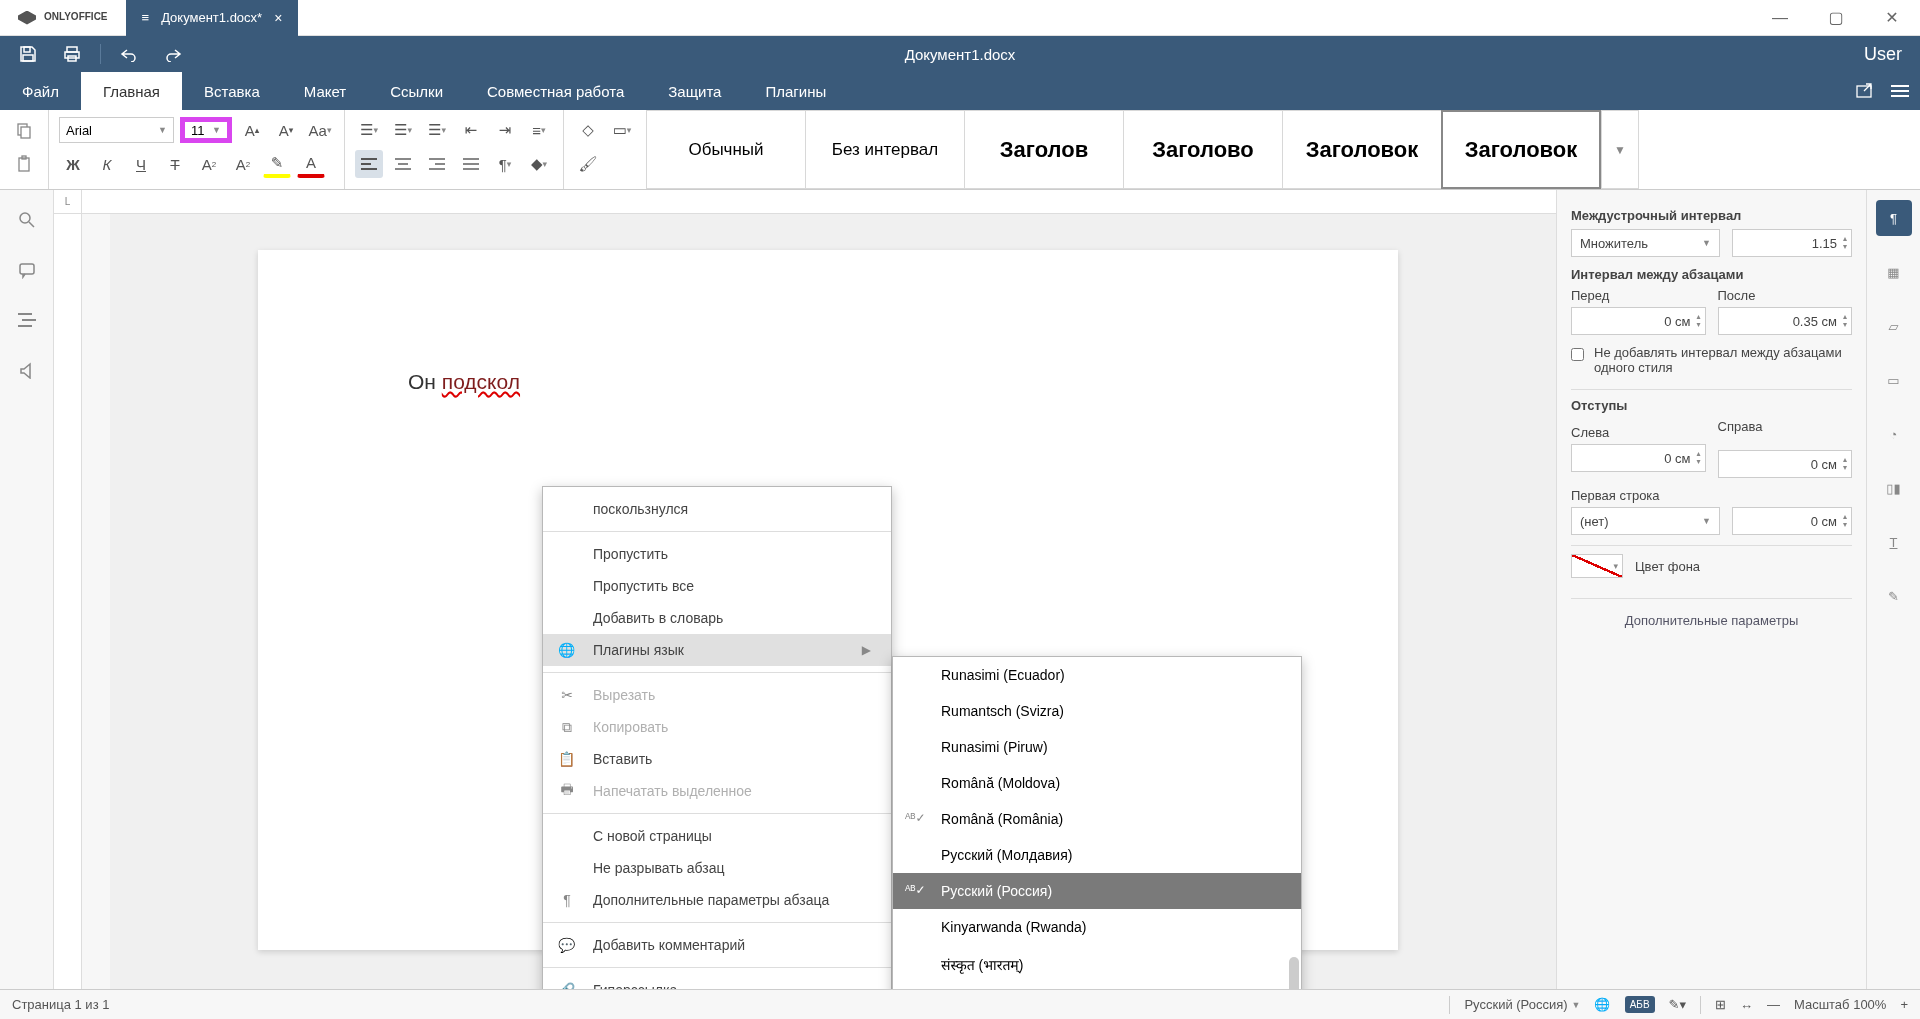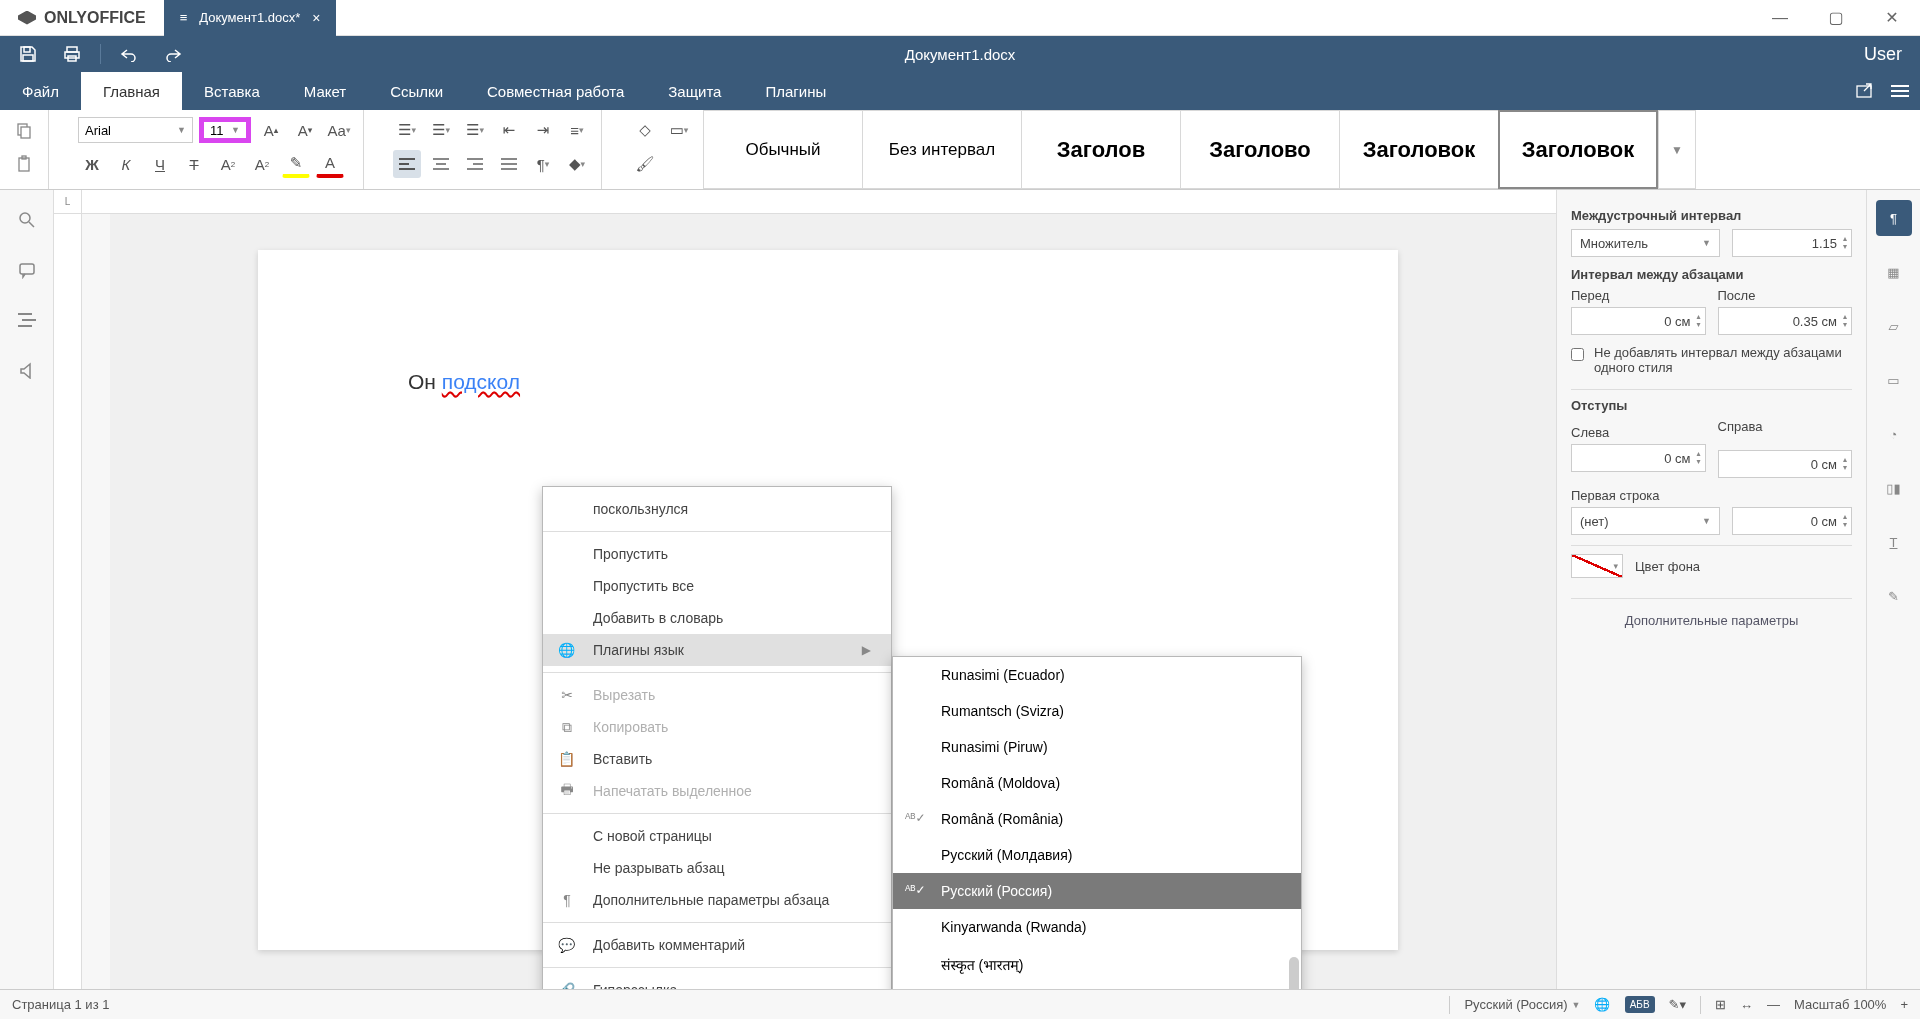--- a/index.html
+++ b/index.html
@@ -1,20 +1,20 @@
 <!DOCTYPE html>
 <html><head>
 <meta charset="utf-8">
 <style>
 * { box-sizing: border-box; margin: 0; padding: 0; font-family: Arial, sans-serif; }
 body { width: 1920px; height: 1019px; background: #f0f0f0; overflow: hidden; display: flex; flex-direction: column; font-size: 13px; }
 
 
 .titlebar { height: 36px; background: #fff; display: flex; align-items: center; border-bottom: 1px solid #e0e0e0; }
-.logo { display: flex; align-items: center; gap: 8px; padding: 0 18px; font-size: 16px; color: #444; font-weight: 600; }
+.logo { display: flex; gap: 8px; padding: 0 18px; font-size: 10px; color: #444; font-weight: 600; }
 .logo-icon { width: 18px; height: 14px; background: #555; clip-path: polygon(0 35%, 50% 0, 100% 35%, 50% 70%, 0 35%, 0 65%, 50% 100%, 100% 65%, 100% 35%, 50% 70%); }
 .doc-tab { height: 36px; background: #3a5a7a; color: #fff; display: flex; align-items: center; gap: 12px; padding: 0 16px; font-size: 13px; }
 .doc-tab .close { font-size: 14px; cursor: pointer; }
 .win-controls { margin-left: auto; display: flex; gap: 0; }
 .win-btn { width: 56px; height: 36px; display: flex; align-items: center; justify-content: center; color: #666; font-size: 16px; cursor: pointer; }
 
 
 .blue-header { height: 36px; background: #3a5a7a; display: flex; align-items: center; color: #fff; padding: 14px 8px; }
 .qat { display: flex; gap: 4px; align-items: center; }
 .qat-btn { width: 40px; height: 32px; display: flex; align-items: center; justify-content: center; cursor: pointer; border-radius:3px; }
@@ -25,21 +25,21 @@
 
 .menu-tabs { height: 38px; background: #3a5a7a; display: flex; align-items: stretch; padding: 0 0; color: #fff; }
 .menu-tab { padding: 0 22px; display: flex; align-items: center; font-size: 15px; cursor: pointer; }
 .menu-tab.active { background: #fff; color: #333; }
 .menu-right-icons { margin-left: auto; display: flex; align-items: center; padding-right: 6px; gap: 8px; }
 .menu-right-icons .mi { width: 28px; height: 28px; display: flex; align-items: center; justify-content: center; cursor: pointer; }
 
 
 .toolbar { height: 80px; background: #fff; border-bottom: 1px solid #ccc; display: flex; align-items: stretch; }
 .tb-group { border-right: 1px solid #d8d8d8; padding: 6px 10px; display: flex; flex-direction: column; gap: 6px; }
-.tb-row { display: flex; gap: 6px; align-items: center; margin-left: 19px; }
+.tb-row { display: flex; gap: 6px; align-items: center; }
 .tb-btn { width: 28px; height: 28px; border: 1px solid transparent; display: inline-flex; align-items: center; justify-content: center; cursor: pointer; color: #555; border-radius: 3px; font-size: 15px; }
 .tb-btn.sel { background: #d8e0e8; }
 .font-name { width: 115px; height: 26px; border: 1px solid #ccc; padding: 0 6px; font-size: 13px; display: flex; align-items: center; justify-content: space-between; }
 .font-size { width: 52px; height: 26px; border: 5px solid #d946ef; padding: 0 6px; font-size: 13px; display: flex; align-items: center; justify-content: space-between; }
 .styles { display: flex; flex: 0 0 auto; }
 .style-item { min-width: 160px; padding: 16px 18px; border: 1px solid #d8d8d8; margin-left: -1px; display: flex; align-items: center; justify-content: center; font-size: 17px; cursor: pointer; background:#fff; white-space: nowrap; overflow:hidden; }
 .style-item.bold { font-size: 22px; font-weight: bold; }
 .style-item.sel { border: 2px solid #888; }
 .style-dd { width: 38px; display: flex; align-items: center; justify-content: center; border: 1px solid #d8d8d8; cursor: pointer; }
 
@@ -48,21 +48,21 @@
 .left-sidebar { width: 54px; background: #f7f7f7; border-right: 1px solid #ddd; display: flex; flex-direction: column; align-items: center; padding-top: 16px; gap: 22px; color: #888; }
 .ls-btn { width: 28px; height: 28px; display: flex; align-items: center; justify-content: center; cursor: pointer; }
 
 .editor { flex: 1; position: relative; background: #f0f0f0; overflow: hidden; }
 .ruler-corner { position: absolute; left: 0; top: 0; width: 28px; height: 24px; background: #fff; border-right:1px solid #ddd; border-bottom:1px solid #ddd; display:flex;align-items:center;justify-content:center; font-size:10px;color:#888;}
 .h-ruler { position:absolute; left:28px; right:0; top:0; height:24px; background:#fff; border-bottom:1px solid #ddd; display:flex; align-items:flex-end; padding-left:160px; font-size:9px; color:#777; gap: 0; }
 .v-ruler-margin { position:absolute; left:0; top:24px; width:28px; bottom:0; background:#fff; border-right:1px solid #ddd;}
 .v-ruler { position:absolute; left:28px; top:24px; width: 28px; bottom:0; background:#f7f7f7;}
 .page { position: absolute; left: 204px; top: 60px; width: 1140px; height: 700px; background: #fff; box-shadow: 0 2px 6px rgba(0,0,0,0.15); padding: 120px 150px; }
 .doc-text { font-size: 21px; color: #333; }
-.doc-text .err { color: #3b82f6; text-decoration: underline; text-decoration-style: wavy; text-decoration-color: #d00; }
+.doc-text .err { color: #7f1d1d; text-decoration: underline; text-decoration-style: wavy; text-decoration-color: #d00; }
 
 .right-panel { width: 310px; background: #f7f7f7; border-left: 1px solid #ddd; padding: 12px 14px; font-size: 13px; color: #444; overflow:auto; }
 .rp-title { font-weight: bold; margin: 6px 0; font-size: 13px; }
 .rp-row { display: flex; gap: 12px; align-items: center; margin-bottom: 10px; }
 .rp-select { flex:1; height: 28px; border: 1px solid #ccc; background: #fff; display: flex; align-items: center; padding: 0 8px; justify-content: space-between; font-size: 13px; cursor:pointer;}
 .rp-input { width: 120px; height: 28px; border: 1px solid #ccc; background:#fff; display:flex; align-items:center; justify-content:flex-end; padding: 0 14px 0 6px; position:relative; font-size: 13px;}
 .rp-input::after { content:"▴\A▾"; white-space:pre; position:absolute; right:4px; font-size:8px; line-height:8px; color:#888;}
 .rp-check { display: flex; gap: 10px; align-items: flex-start; }
 .rp-check input { margin-top: 3px; }
 .rp-link { color: #556; text-align: center; margin-top: 20px; cursor:pointer; border-top: 1px solid #ddd; padding-top: 14px;}

